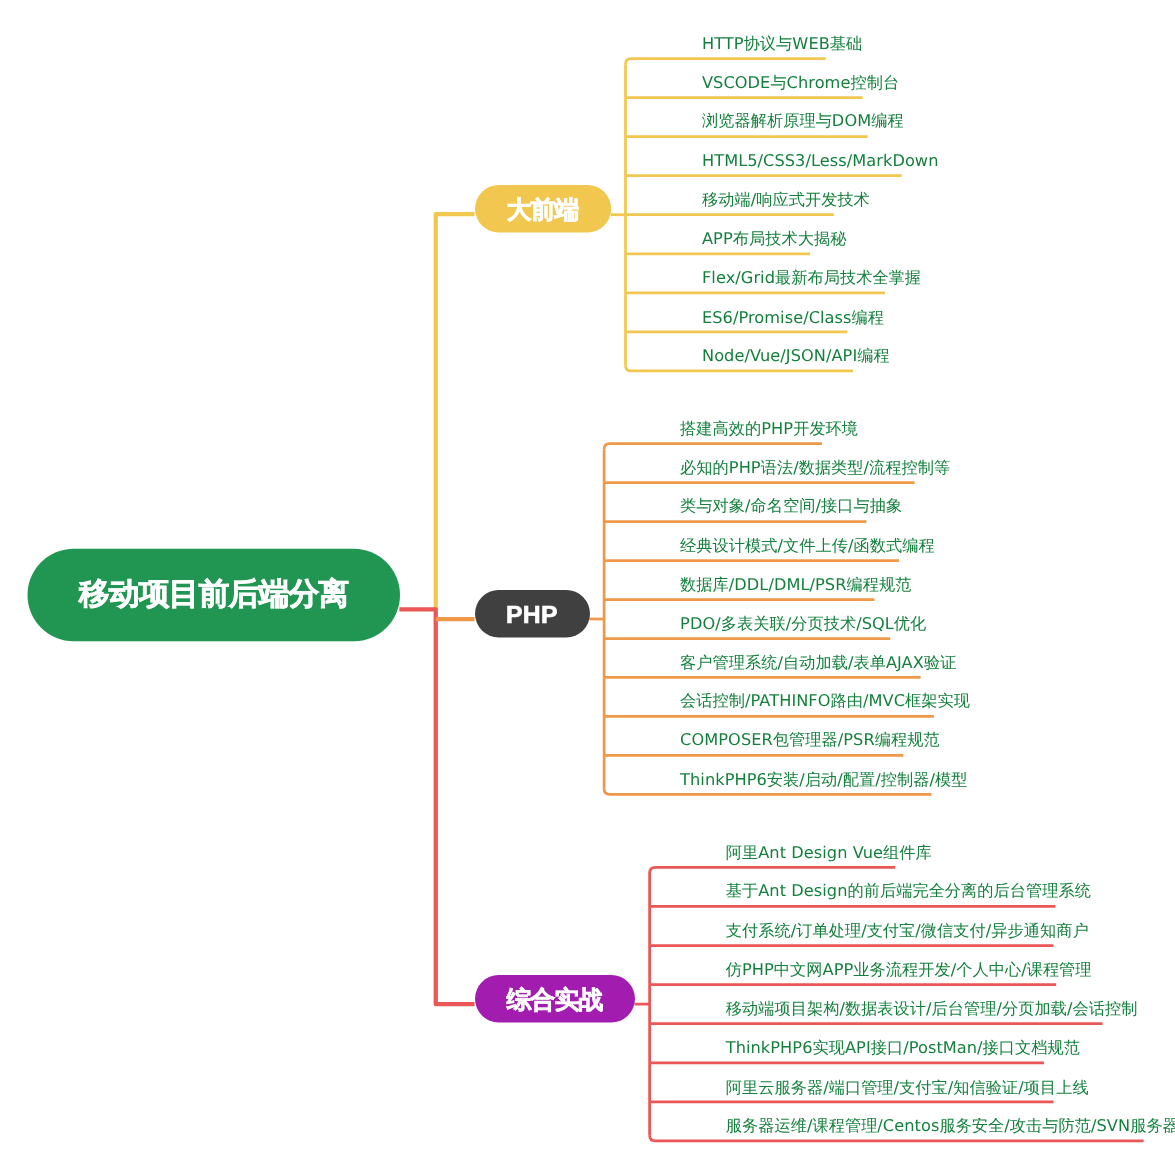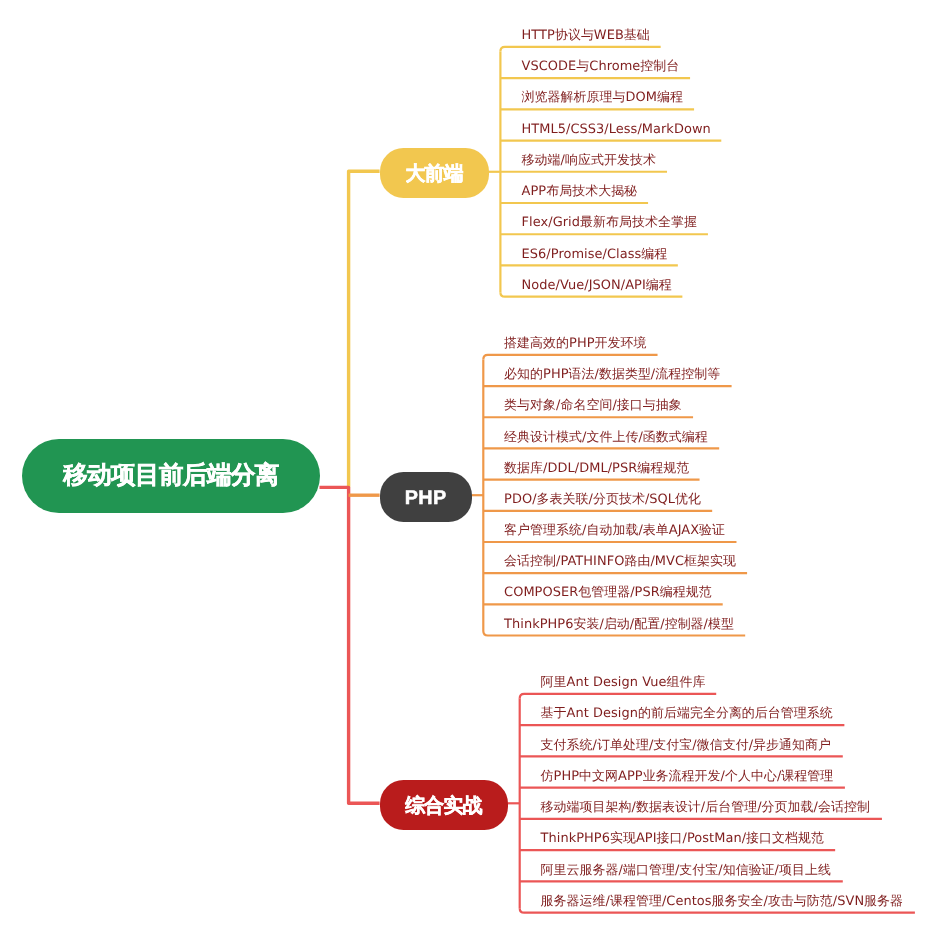--- a/index.html
+++ b/index.html
@@ -12,23 +12,23 @@
   .node{position:absolute;display:flex;align-items:center;justify-content:center;
         box-sizing:border-box;color:#ffffff;font-weight:bold;text-align:center;line-height:1;
         font-family:"Liberation Sans","DejaVu Sans",sans-serif;}
   .node span{display:inline-block;transform:translateZ(0);
              -webkit-text-stroke:0.5px #ffffff;}
   #root-node{left:22px;top:439px;width:298px;height:74px;border-radius:47px;
              background:#219552;flex-direction:column;font-size:24.5px;
              letter-spacing:-0.55px;padding-top:8px;}
   #root-node span{display:block;}
   #root-node span.line-1{margin-bottom:7px;}
-  .branch-node{height:50px;border-radius:23.5px;font-size:19.8px;padding-top:5px;}
-  .leaf{position:absolute;white-space:nowrap;color:#7f1d1d;font-size:12.95px;
-        letter-spacing:0.05px;line-height:15px;transform:translateZ(0);}
+  .branch-node{height:38px;border-radius:23.5px;font-size:19.8px;padding-top:5px;}
+  .leaf{position:absolute;white-space:nowrap;color:#15803d;font-size:12.95px;
+        letter-spacing:0.05px;line-height:15px;transform:translateZ(0);margin-left:40px;}
 </style>
 </head>
 <body>
 
 <div id="stage">
 
   <svg id="wires" width="940" height="934" viewBox="0 0 940 934">
       <path d="M 500.4 51.35 L 500.4 292.19" fill="none" stroke="#F2C74F" stroke-width="2.2" stroke-linecap="butt" stroke-linejoin="round"></path>
       <path d="M 500.4 51.35 Q 500.4 46.85 504.9 46.85 L 660.66 46.85" fill="none" stroke="#F2C74F" stroke-width="2.2" stroke-linecap="butt" stroke-linejoin="round"></path>
       <path d="M 500.4 78.08 L 690.07 78.08" fill="none" stroke="#F2C74F" stroke-width="2.2" stroke-linecap="butt" stroke-linejoin="round"></path>
@@ -70,21 +70,21 @@
   <div id="root-node" class="node" style="background: rgb(33, 149, 82);">
     <span class="line-1">移动项目前后端分离</span>
   </div>
 
     <div class="node branch-node" style="left:379.6px;top:147.8px;width:109px;background:#F2C74F;letter-spacing:-0.7px">
       <span>大前端</span>
     </div>
     <div class="node branch-node" style="left:379.6px;top:471.7px;width:92px;background:#404040;letter-spacing:0.3px">
       <span>PHP</span>
     </div>
-    <div class="node branch-node" style="left:379.6px;top:779.8px;width:128px;background:#b91c1c;letter-spacing:-0.55px">
+    <div class="node branch-node" style="left:379.6px;top:779.8px;width:128px;background:#a21caf;letter-spacing:-0.55px">
       <span>综合实战</span>
     </div>
 
     <div class="leaf" style="left:521.6px;top:27.95px">HTTP协议与WEB基础</div>
     <div class="leaf" style="left:521.6px;top:59.18px">VSCODE与Chrome控制台</div>
     <div class="leaf" style="left:521.6px;top:90.41px">浏览器解析原理与DOM编程</div>
     <div class="leaf" style="left:521.6px;top:121.64px">HTML5/CSS3/Less/MarkDown</div>
     <div class="leaf" style="left:521.6px;top:152.87px">移动端/响应式开发技术</div>
     <div class="leaf" style="left:521.6px;top:184.1px">APP布局技术大揭秘</div>
     <div class="leaf" style="left:521.6px;top:215.33px">Flex/Grid最新布局技术全掌握</div>

